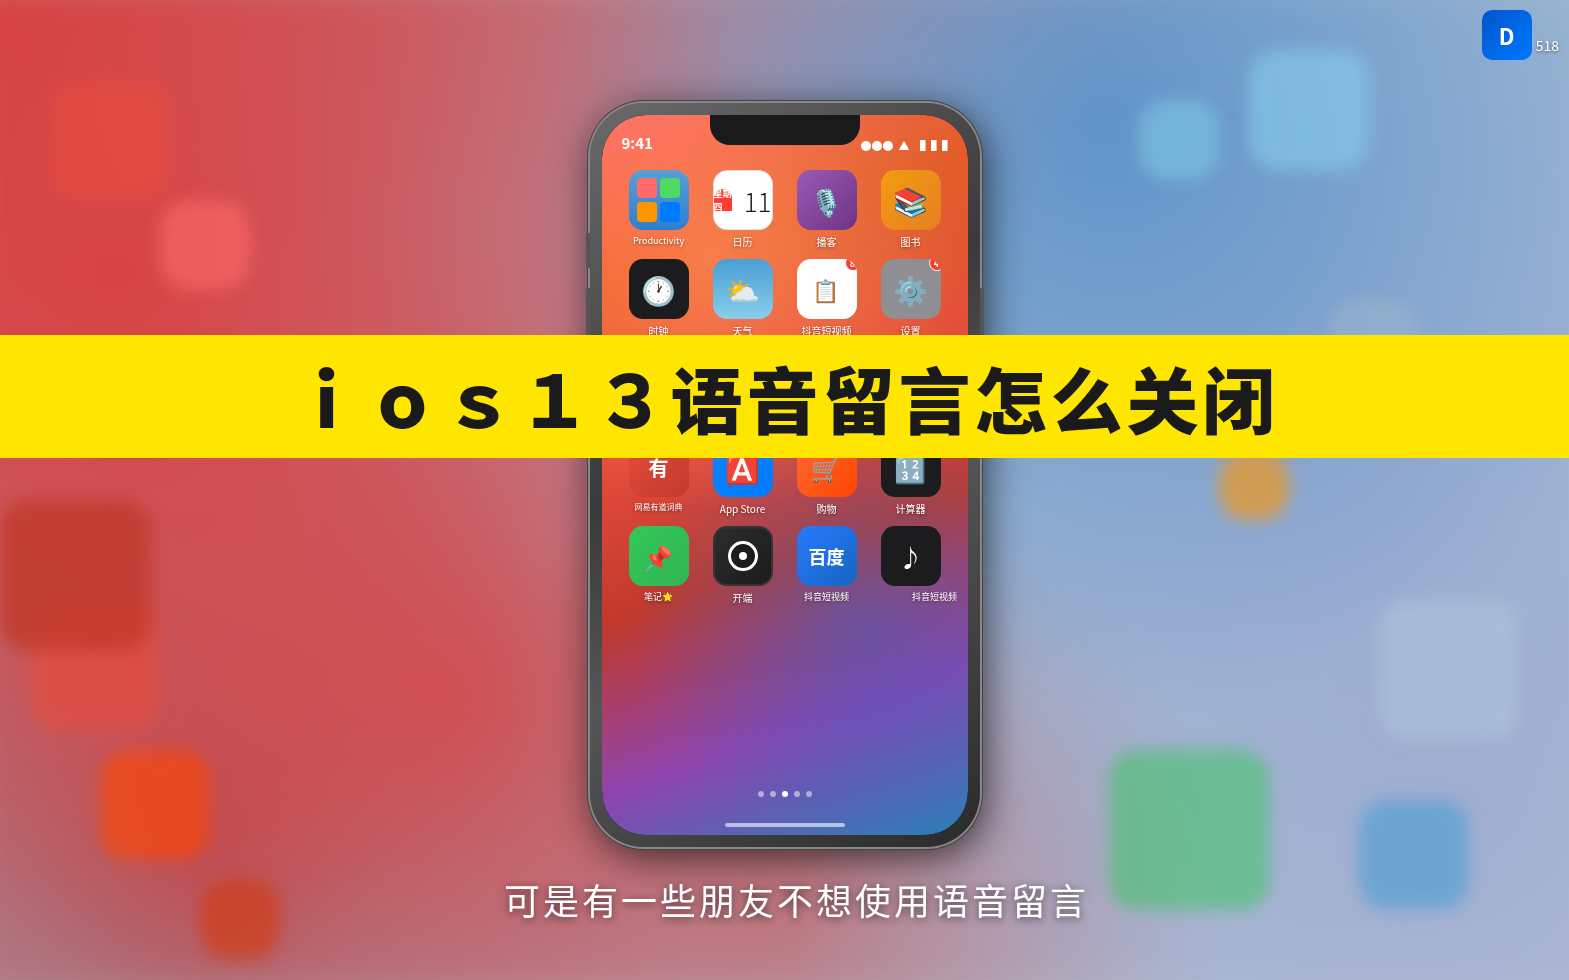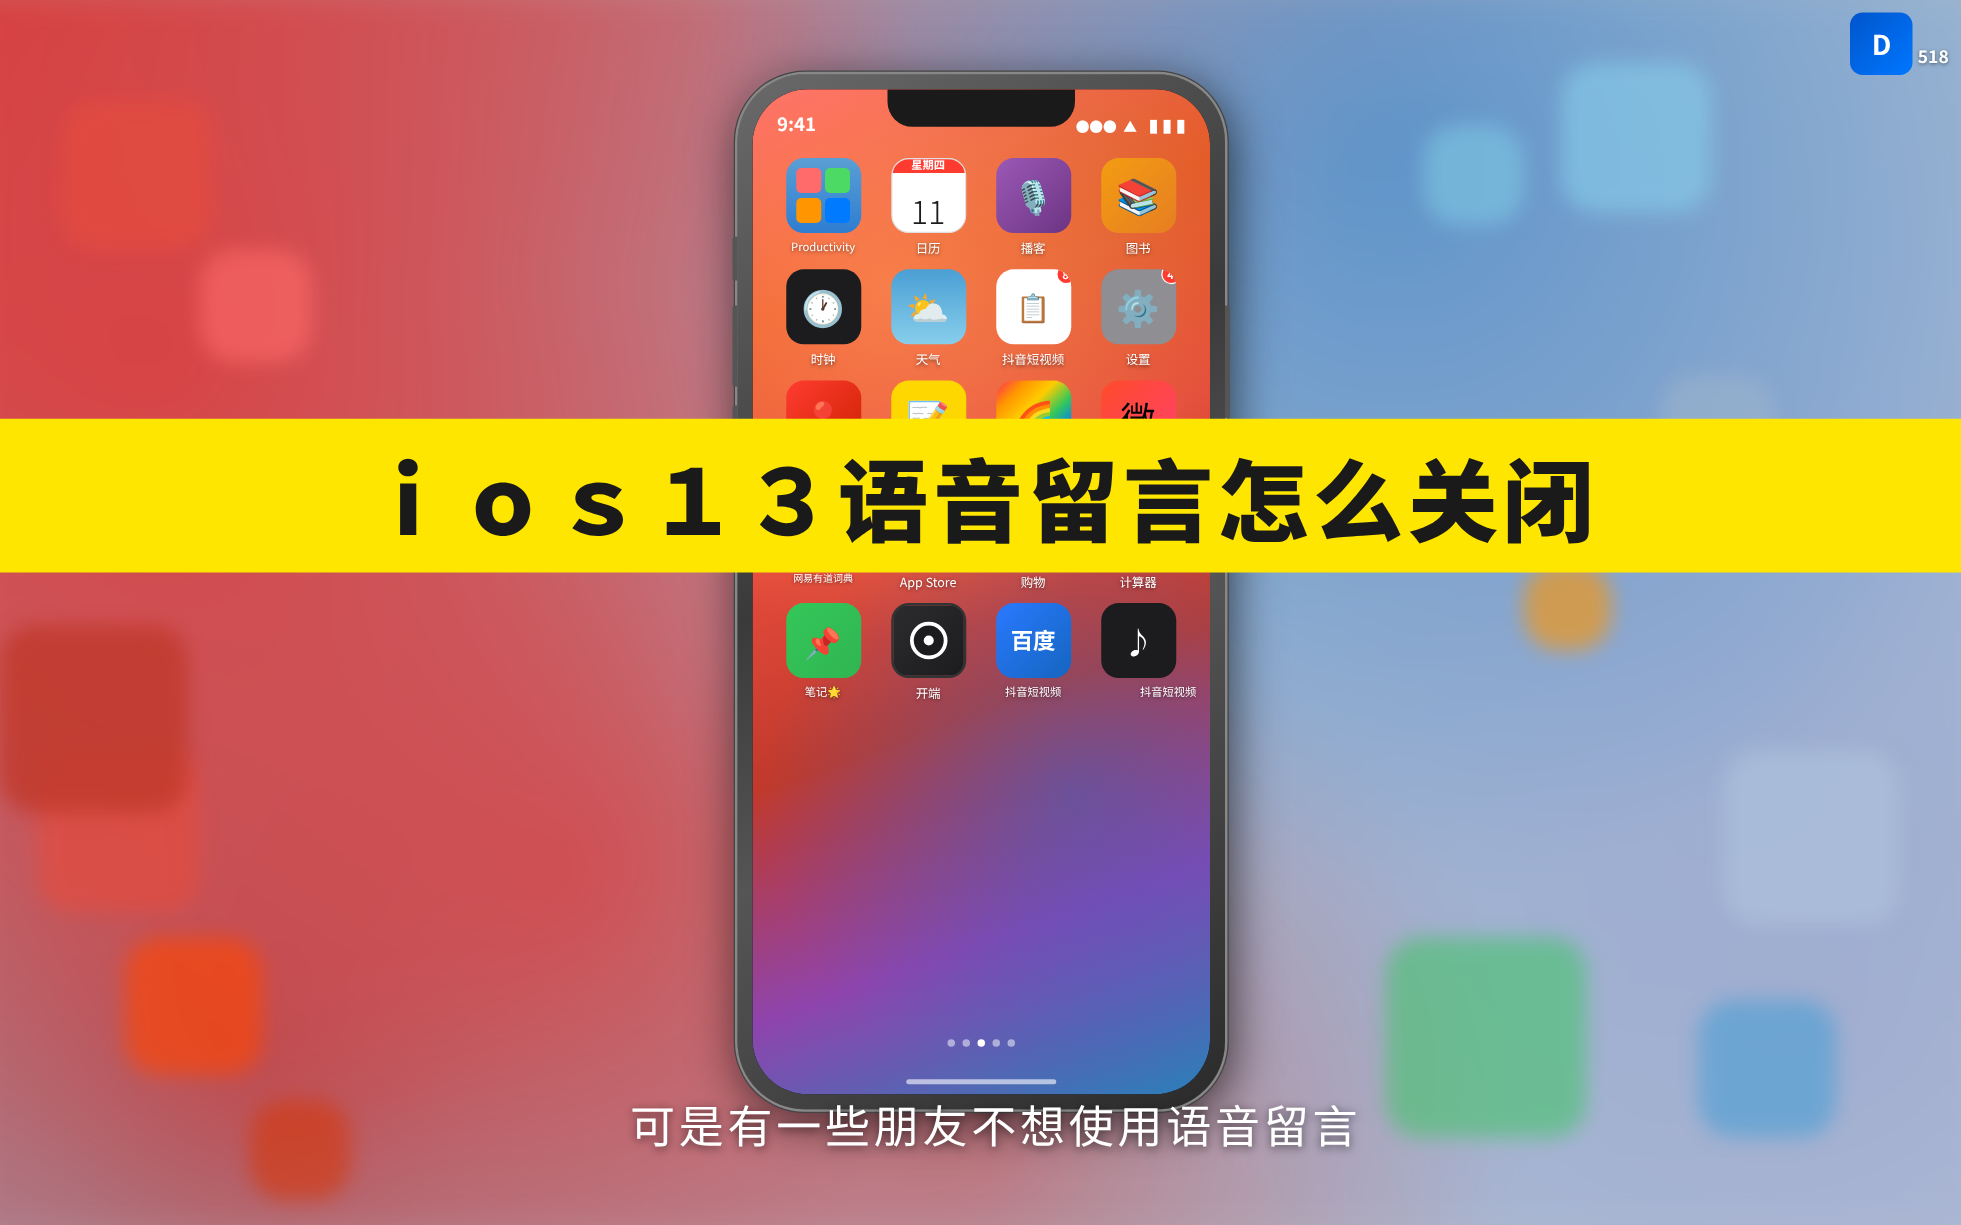--- a/index.html
+++ b/index.html
@@ -44,21 +44,21 @@
       filter: blur(8px);
     }
 
     
     .phone-wrapper {
       position: absolute;
       left: 50%;
       top: 50%;
       transform: translate(-50%, -52%);
       width: 390px;
-      height: 828px;
+      height: 744px;
     }
 
     
     .phone-shell {
       position: absolute;
       inset: 0;
       border-radius: 54px;
       background: linear-gradient(145deg, #6a6a6a 0%, #3a3a3a 40%, #555 60%, #2a2a2a 100%);
       box-shadow:
         0 0 0 2px #888,
@@ -302,21 +302,21 @@
       align-items: center;
       justify-content: center;
       color: white;
       font-size: 22px;
       font-weight: bold;
     }
 
     .watermark-text {
       color: white;
       font-size: 14px;
-      font-weight: bold;
+      font-weight: normal;
       text-shadow: 0 1px 3px rgba(0,0,0,0.5);
       margin-top: 20px;
     }
 
     
     .app-calendar { background: white; }
     .app-podcasts { background: linear-gradient(135deg, #9b59b6, #6c3483); }
     .app-books { background: linear-gradient(135deg, #f39c12, #e67e22); }
     .app-clock { background: #1c1c1e; }
     .app-weather { background: linear-gradient(180deg, #4a9fd4 0%, #87ceeb 100%); }
@@ -383,21 +383,21 @@
               <div class="app-icon folder-icon">
                 <div class="folder-mini" style="background:#ff6b6b;"></div>
                 <div class="folder-mini" style="background:#4cd964;"></div>
                 <div class="folder-mini" style="background:#ff9500;"></div>
                 <div class="folder-mini" style="background:#007aff;"></div>
               </div>
               <span class="app-label" style="font-size:9px;">Productivity</span>
             </div>
 
             <div class="app-item">
-              <div class="app-icon app-calendar" style="flex-direction:column;gap:12px;padding:0;border:1px solid #e0e0e0;">
+              <div class="app-icon app-calendar" style="flex-direction:row;gap:12px;padding:0;border:1px solid #e0e0e0;">
                 <div style="background:#ff3b30;width:100%;height:22px;display:flex;align-items:center;justify-content:center;font-size:9px;color:white;font-weight:600;border-radius:14px 14px 0 0;">星期四</div>
                 <div style="flex:1;display:flex;align-items:center;justify-content:center;font-size:26px;font-weight:300;color:#1c1c1e;">11</div>
               </div>
               <span class="app-label">日历</span>
             </div>
 
             <div class="app-item">
               <div class="app-icon app-podcasts">
                 <span style="font-size:26px;">🎙️</span>
               </div>

